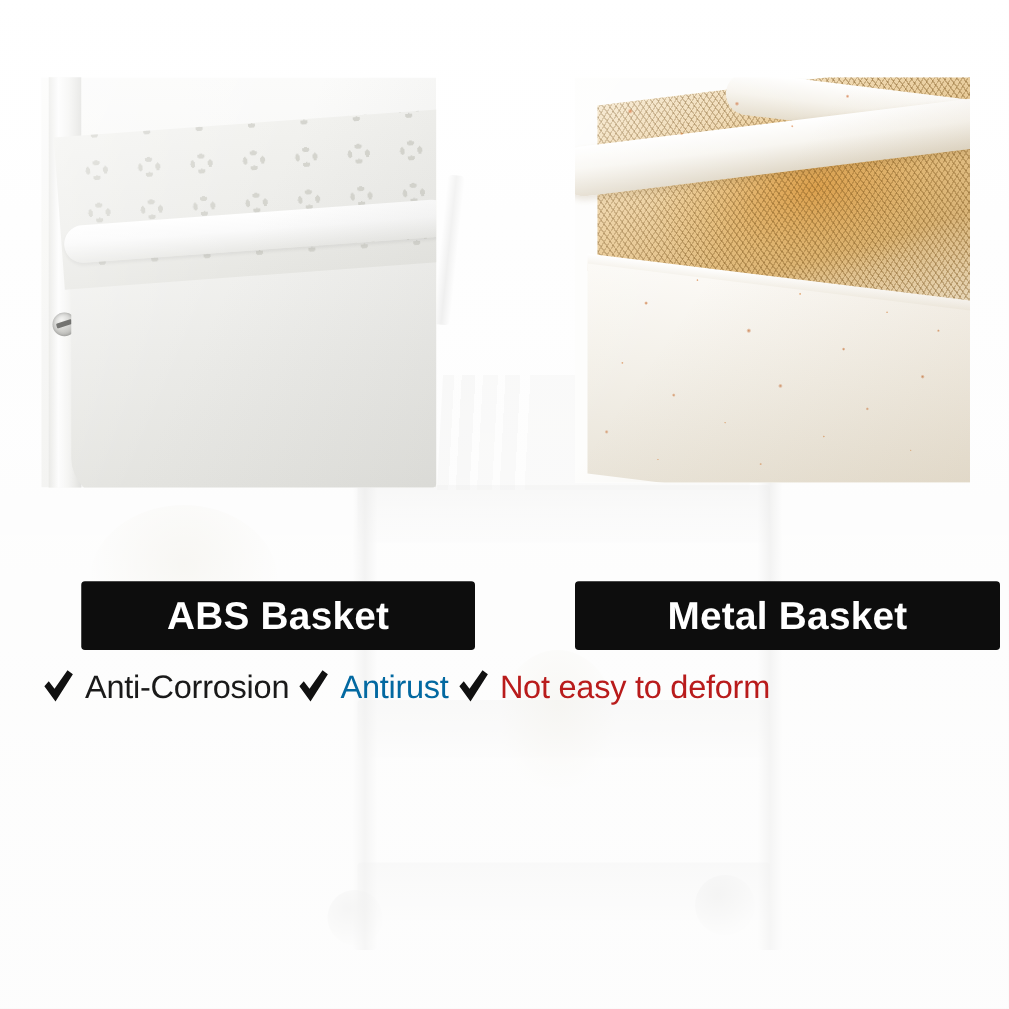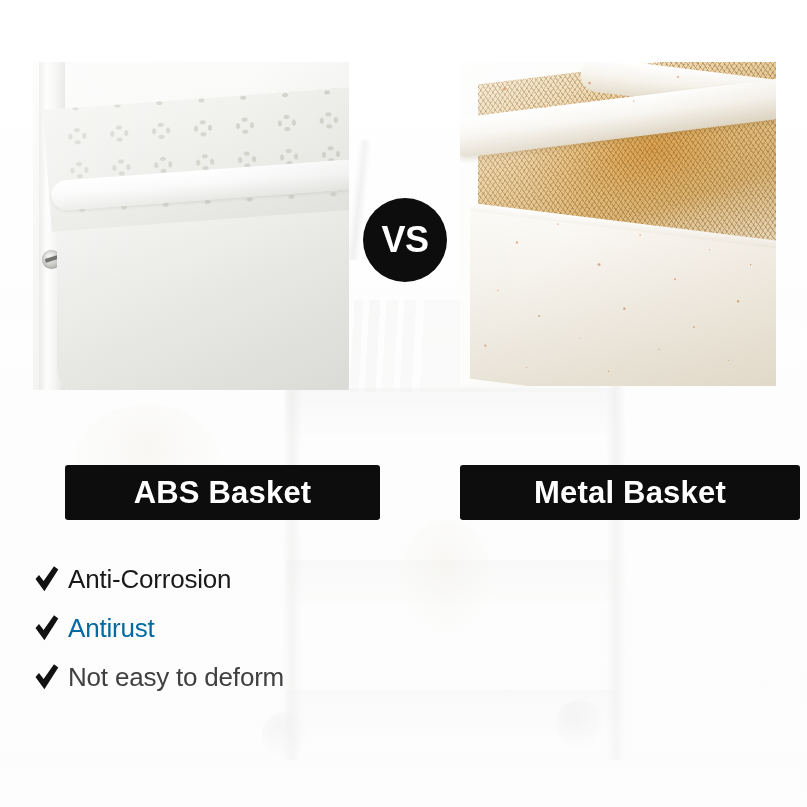--- a/index.html
+++ b/index.html
@@ -260,24 +260,23 @@
   .col-title {
     color: #ffffff;
     font-weight: bold;
     font-size: 31px;
     letter-spacing: 0.2px;
     line-height: 1;
     font-family: "Liberation Sans", sans-serif;
   }
 
   .feature-list {
-    margin-top: 44px;
+    margin-top: 14px;
     display: flex;
-    flex-direction: column;
-    gap: 19px;
+    gap: 6px;
   }
   .feature-row {
     display: flex;
     align-items: center;
     gap: 7px;
     height: 30px;
   }
   .mark {
     flex: 0 0 auto;
     width: 28px;
@@ -338,23 +337,20 @@
     </div>
     <div class="mtl-body-edge"></div>
     <div class="mtl-body"></div>
     <div class="mtl-rim2"></div>
     <div class="mtl-rim"></div>
     <div class="mtl-specks-top"></div>
     <div class="mtl-specks"></div>
     <div class="mtl-shade"></div>
   </div>
 
-  <div id="vs-badge" style="background: rgb(13, 13, 13); color: rgb(255, 255, 255);">
-    <span>VS</span>
-  </div>
 
   <div class="col" id="col-abs">
     <div class="col-title-box" style="background: rgb(13, 13, 13);">
       <span class="col-title" style="color: rgb(255, 255, 255);">ABS Basket</span>
     </div>
     <div class="feature-list">
 
       <div class="feature-row">
         <svg class="mark" viewBox="0 0 28 30" aria-hidden="true">
           <path d="M2.5 15.0 L6.0 11.0 L10.6 17.0 L21.0 2.2 L25.3 5.4 L11.4 27.2 Z" fill="#111111"></path>
@@ -366,21 +362,21 @@
         <svg class="mark" viewBox="0 0 28 30" aria-hidden="true">
           <path d="M2.5 15.0 L6.0 11.0 L10.6 17.0 L21.0 2.2 L25.3 5.4 L11.4 27.2 Z" fill="#111111"></path>
         </svg>
         <span class="feature-text" style="color: #0369a1;">Antirust</span>
       </div>
 
       <div class="feature-row">
         <svg class="mark" viewBox="0 0 28 30" aria-hidden="true">
           <path d="M2.5 15.0 L6.0 11.0 L10.6 17.0 L21.0 2.2 L25.3 5.4 L11.4 27.2 Z" fill="#111111"></path>
         </svg>
-        <span class="feature-text" style="color: #404040;">Not easy to deform</span>
+        <span class="feature-text" style="color: #b91c1c;">Not easy to deform</span>
       </div>
 
     </div>
   </div>
 
   <div class="col" id="col-metal">
     <div class="col-title-box" style="background: rgb(13, 13, 13);">
       <span class="col-title" style="color: rgb(255, 255, 255);">Metal Basket</span>
     </div>
   </div>

